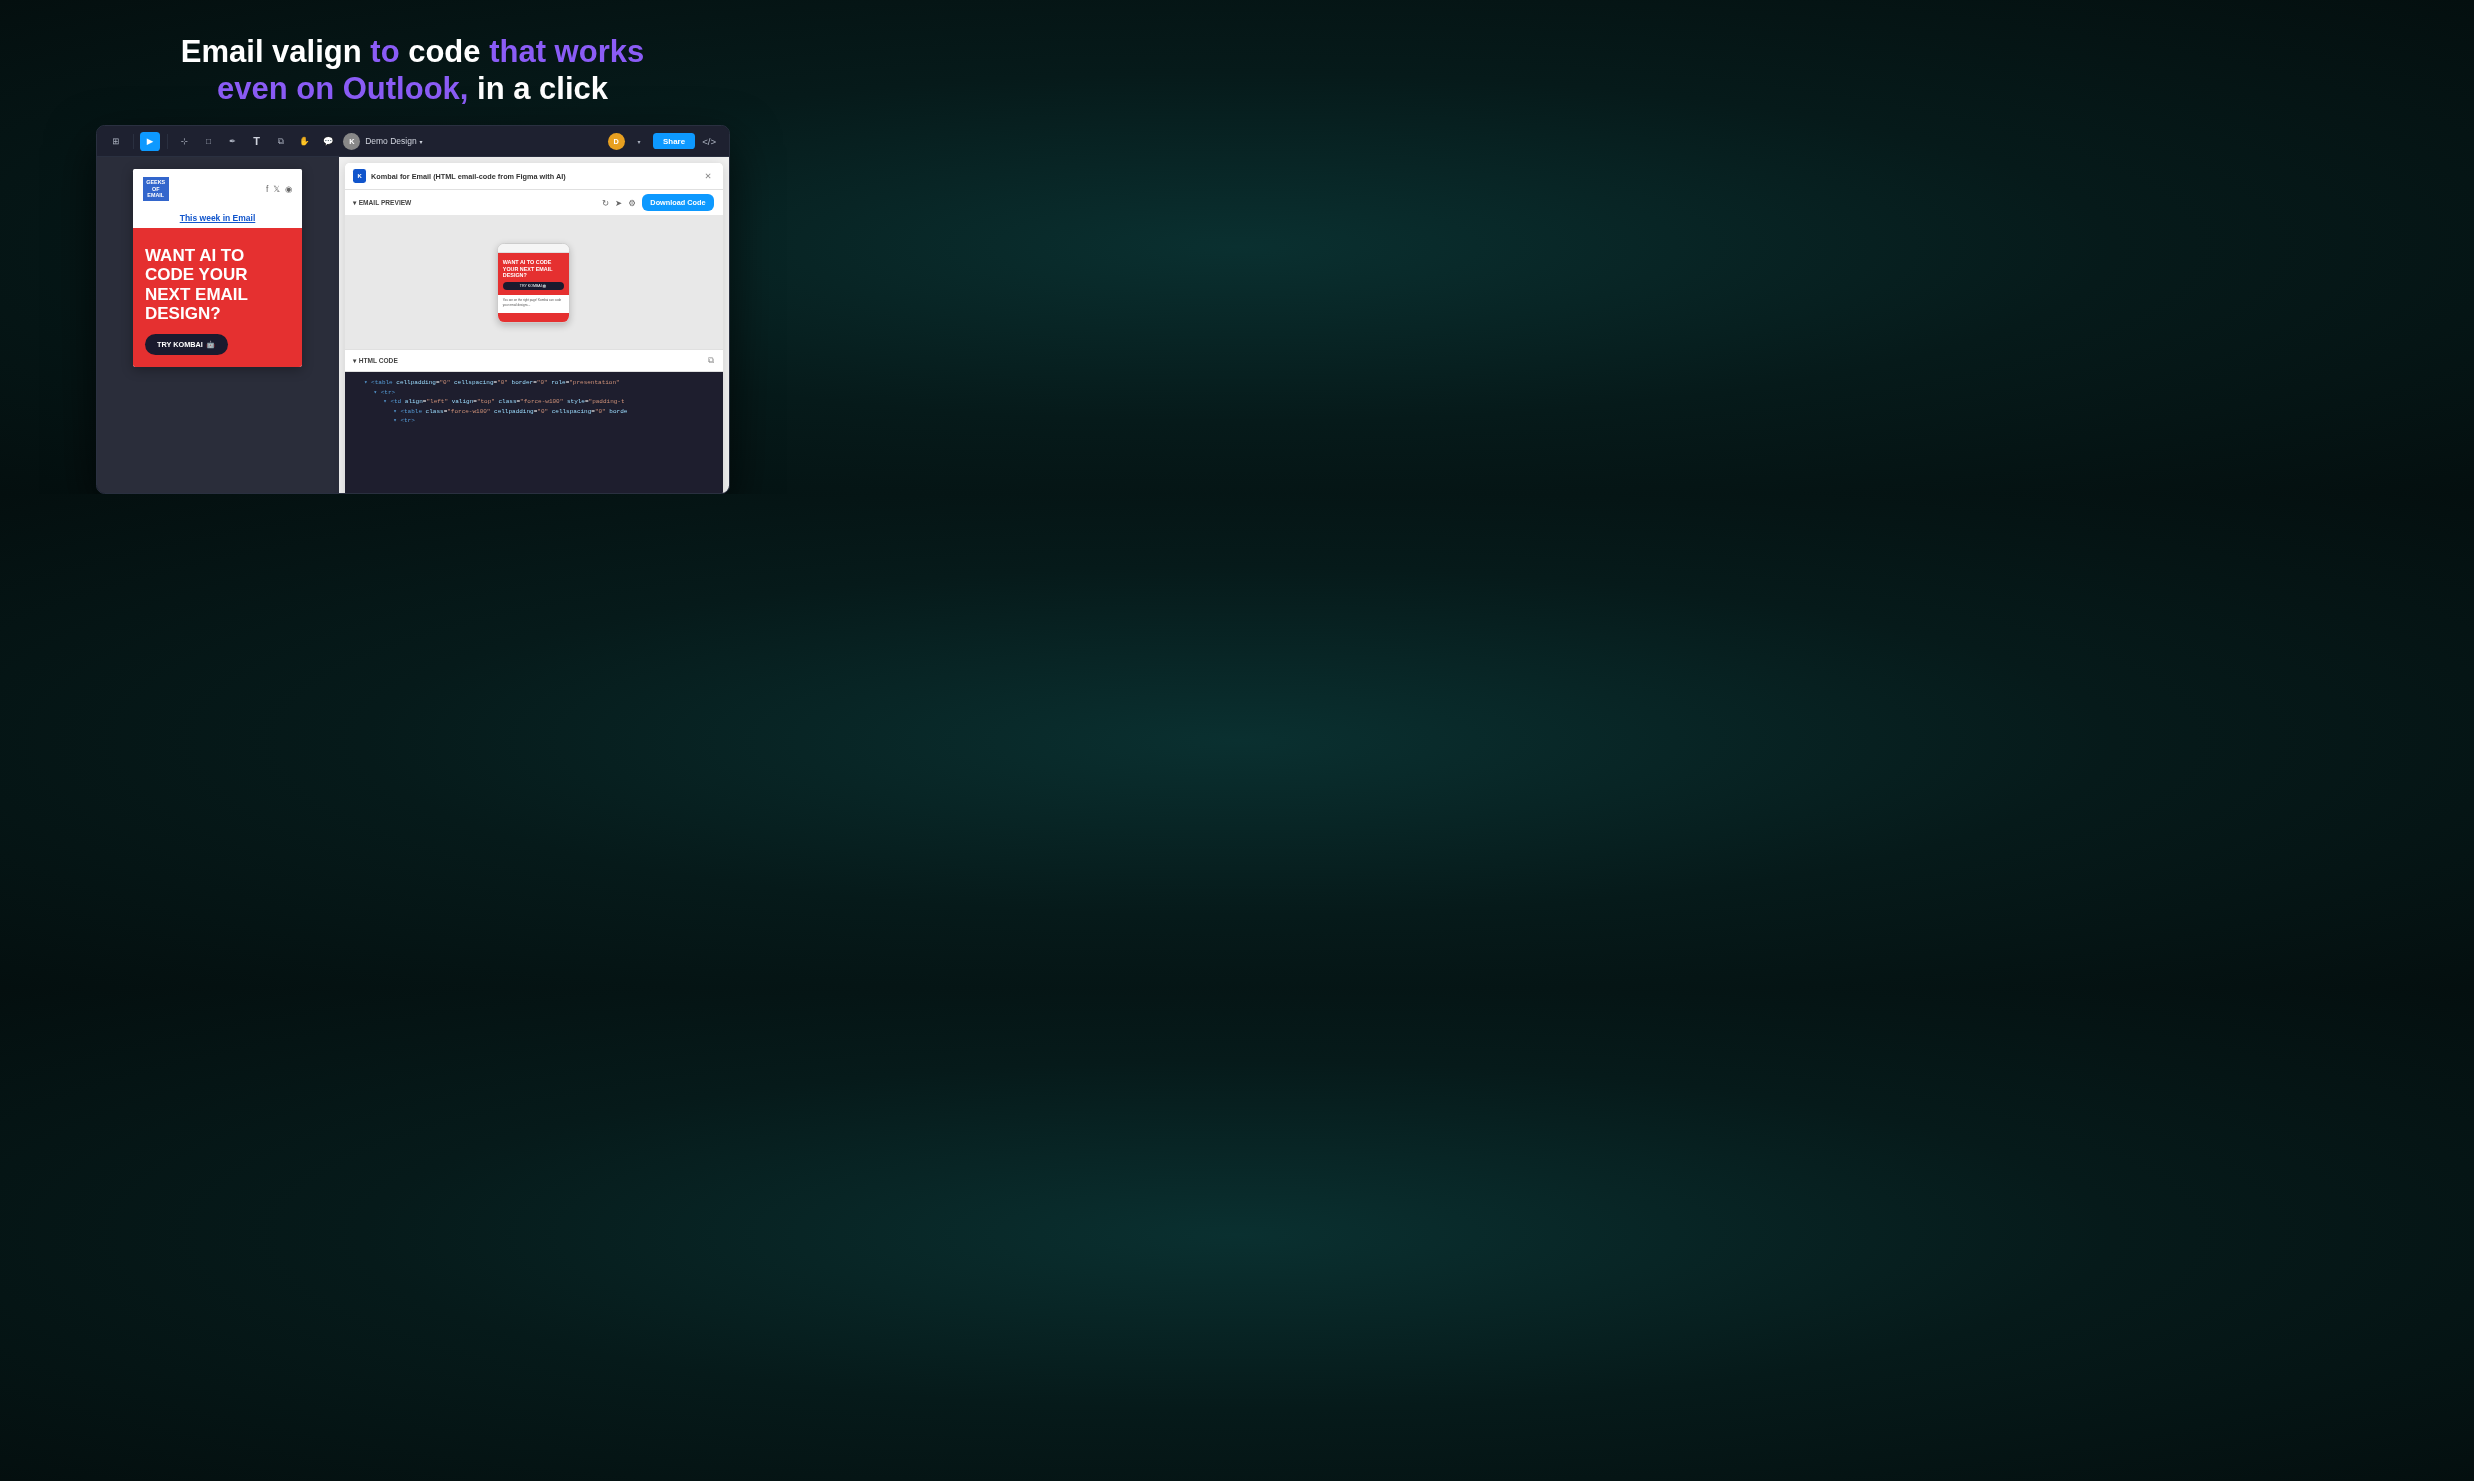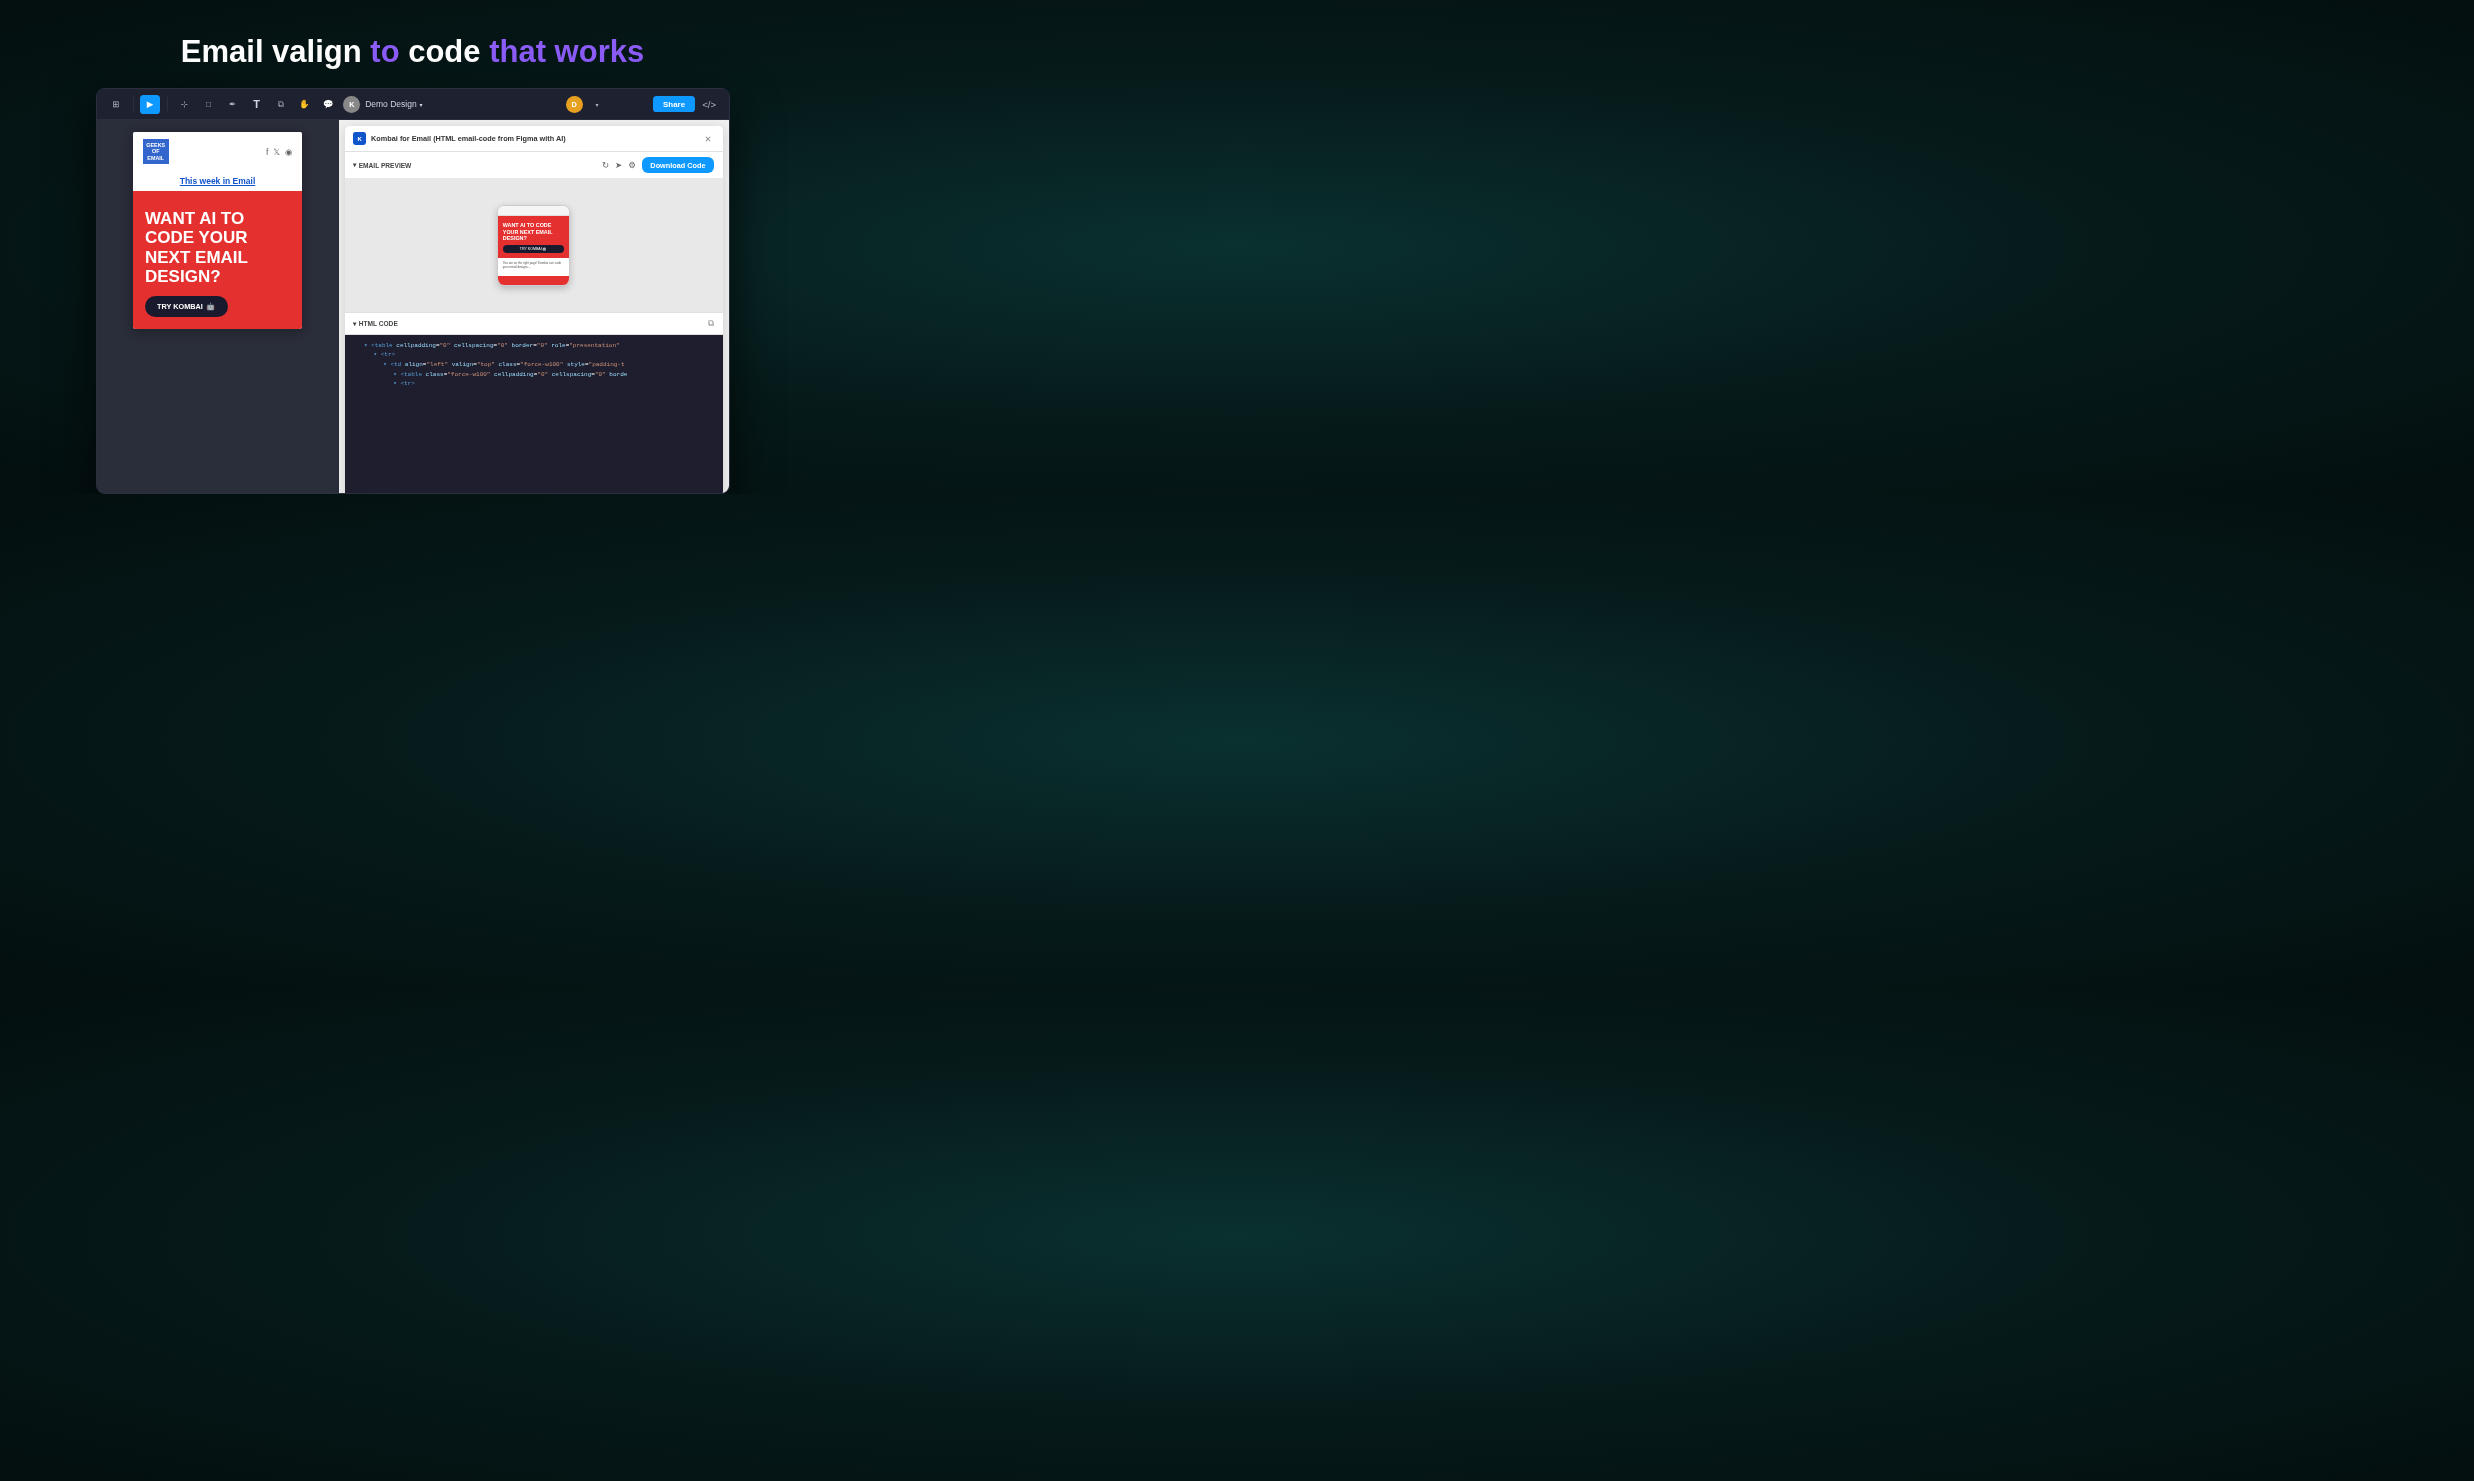--- a/index.html
+++ b/index.html
@@ -127,21 +127,20 @@
 
     .share-btn {
       background: #0d99ff;
       color: #fff;
       border: none;
       border-radius: 3.6px;
       padding: 3.6px 9.7px;
       font-size: 7.9px;
       font-weight: 600;
       cursor: pointer;
-      margin-left: 42px;
     }
 
     .code-icon {
       width: 19.3px;
       height: 19.3px;
       display: flex;
       align-items: center;
       justify-content: center;
       color: #aab0be;
       font-size: 9.7px;
@@ -458,20 +457,23 @@
       margin-left: 1.8px;
       font-size: 6px;
     }
   </style>
 </head>
 <body>
 
 <div class="hero-text">
   <h1>
     <span>Email valign </span><span class="teal">to</span><span> code </span><span class="teal">that works</span>
+  </h1>
+  <h1>
+    <span class="teal">even on Outlook,</span><span> in a click</span>
   </h1>
 </div>
 
 <div class="browser-window">
 
   <div class="toolbar">
 
     <div class="toolbar-icon">⊞</div>
     <div class="toolbar-divider"></div>
     <div class="toolbar-icon active">▶</div>

